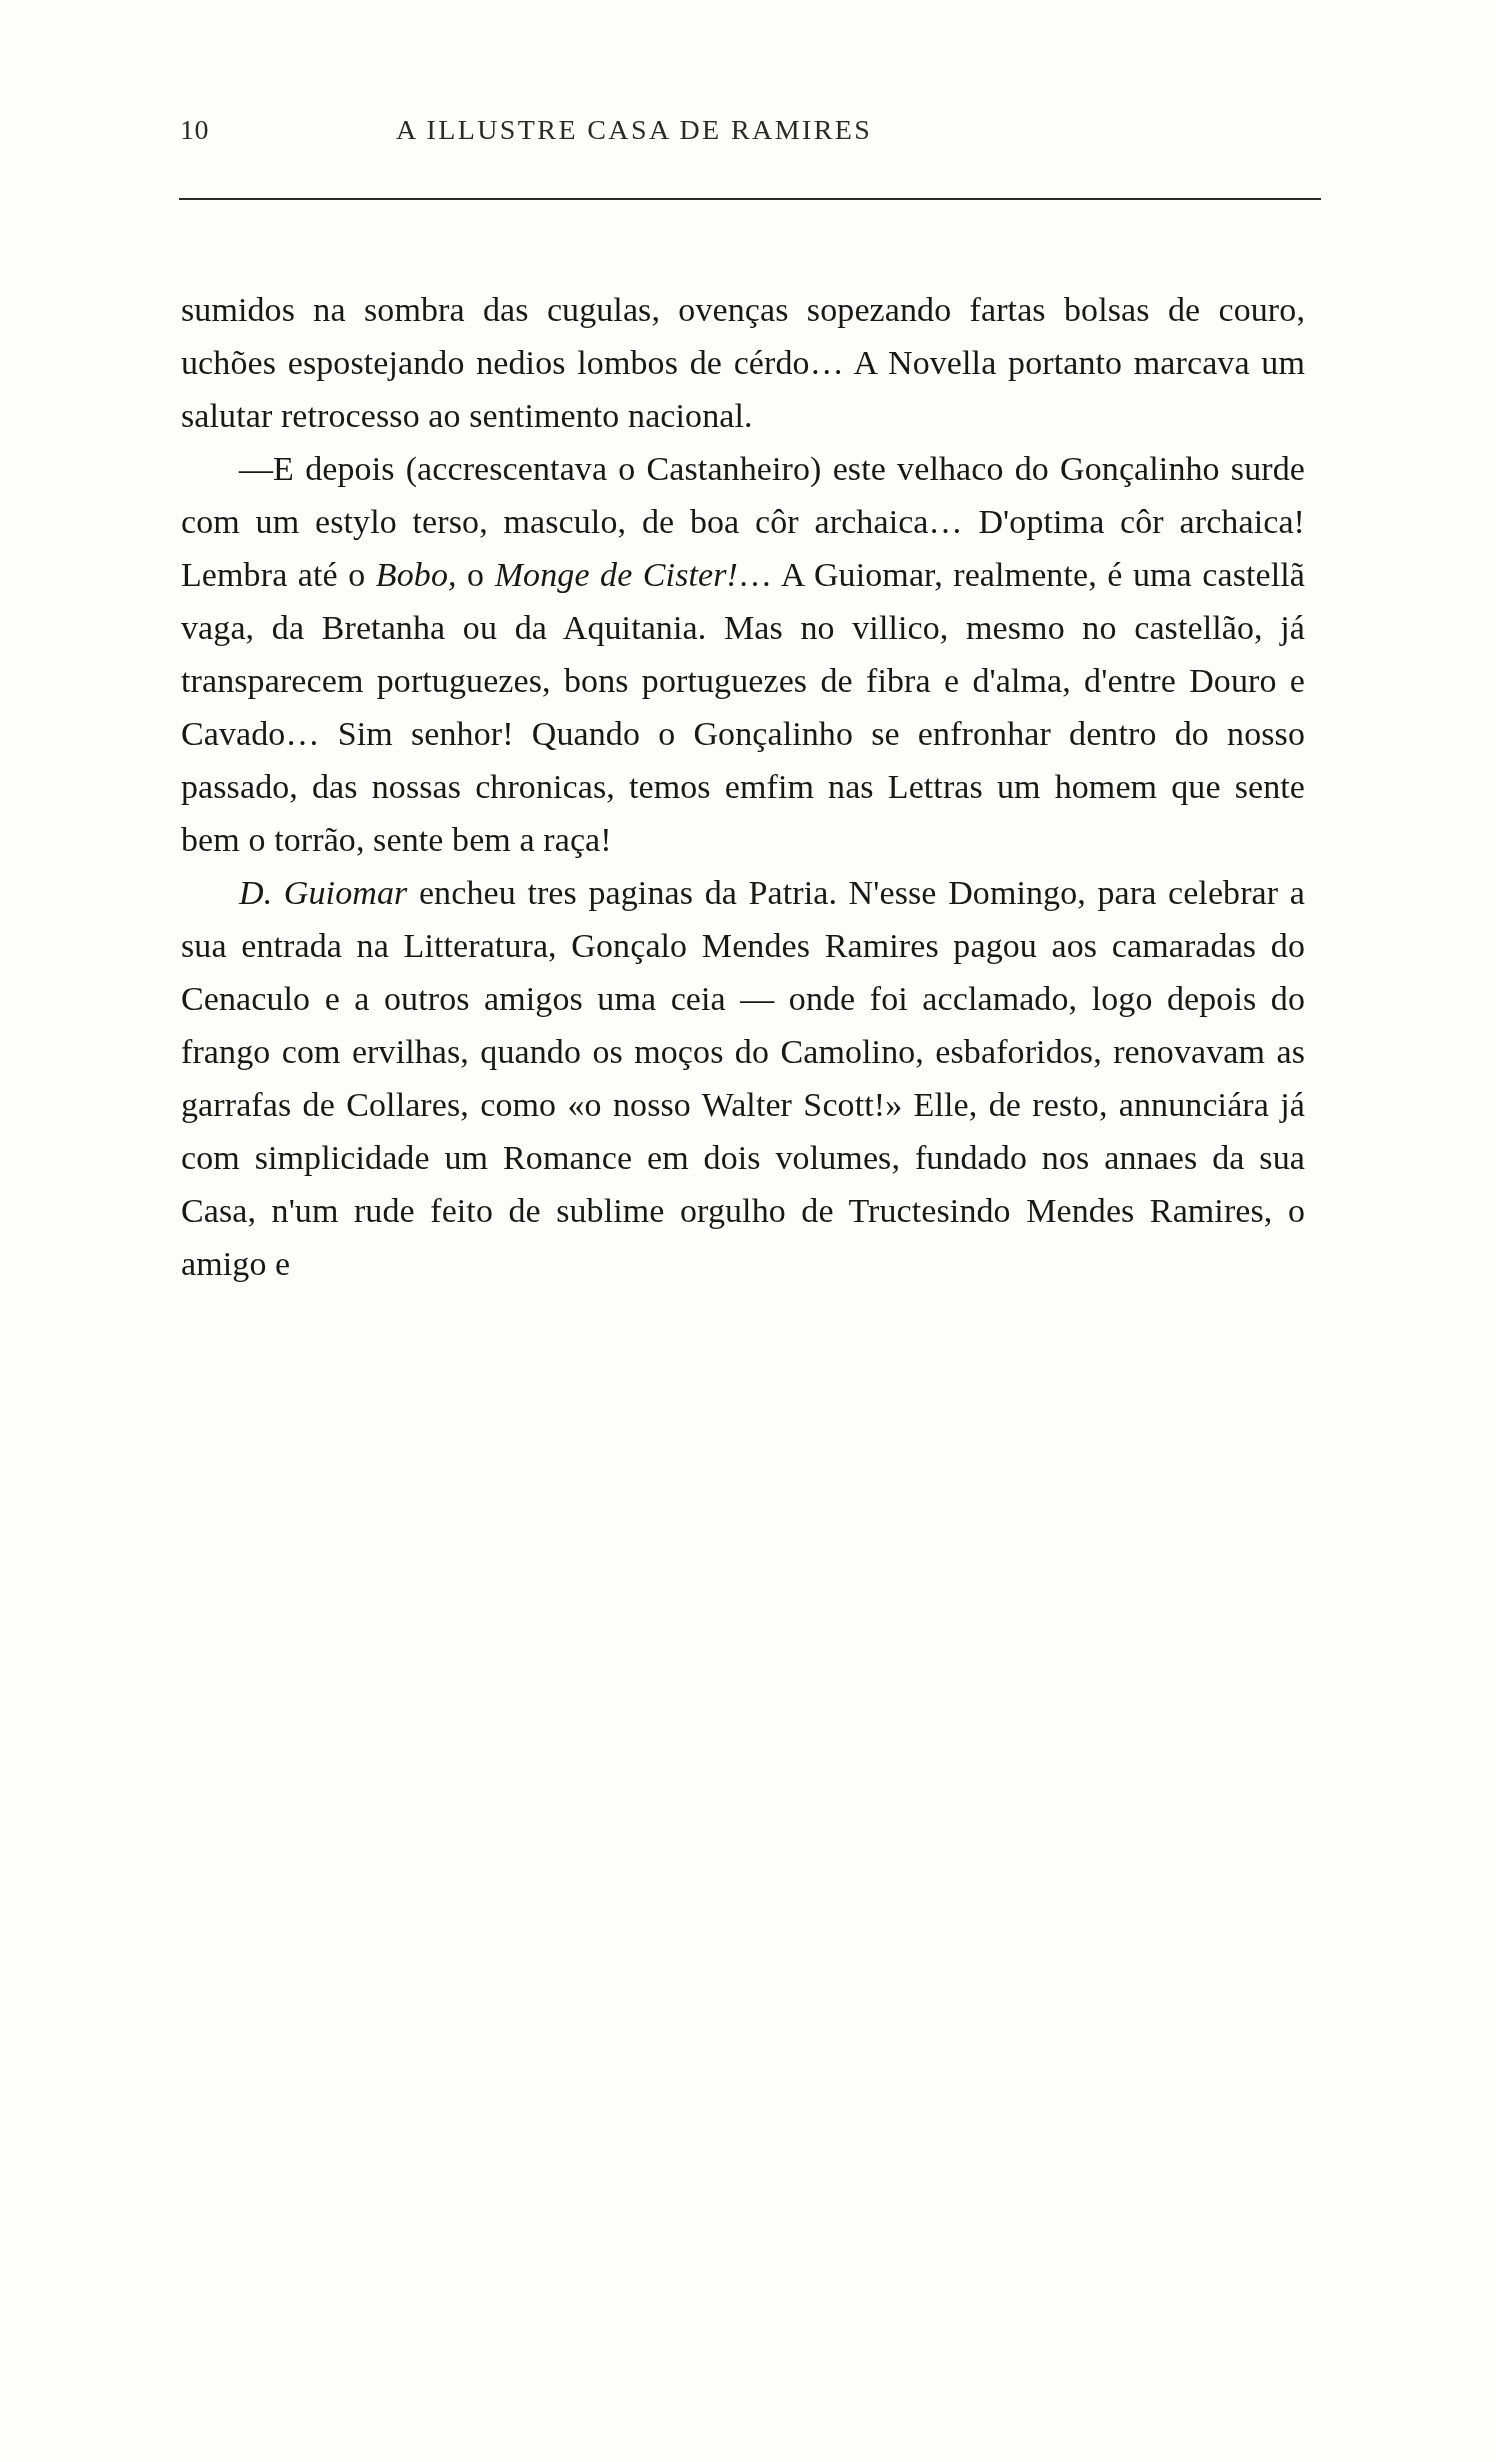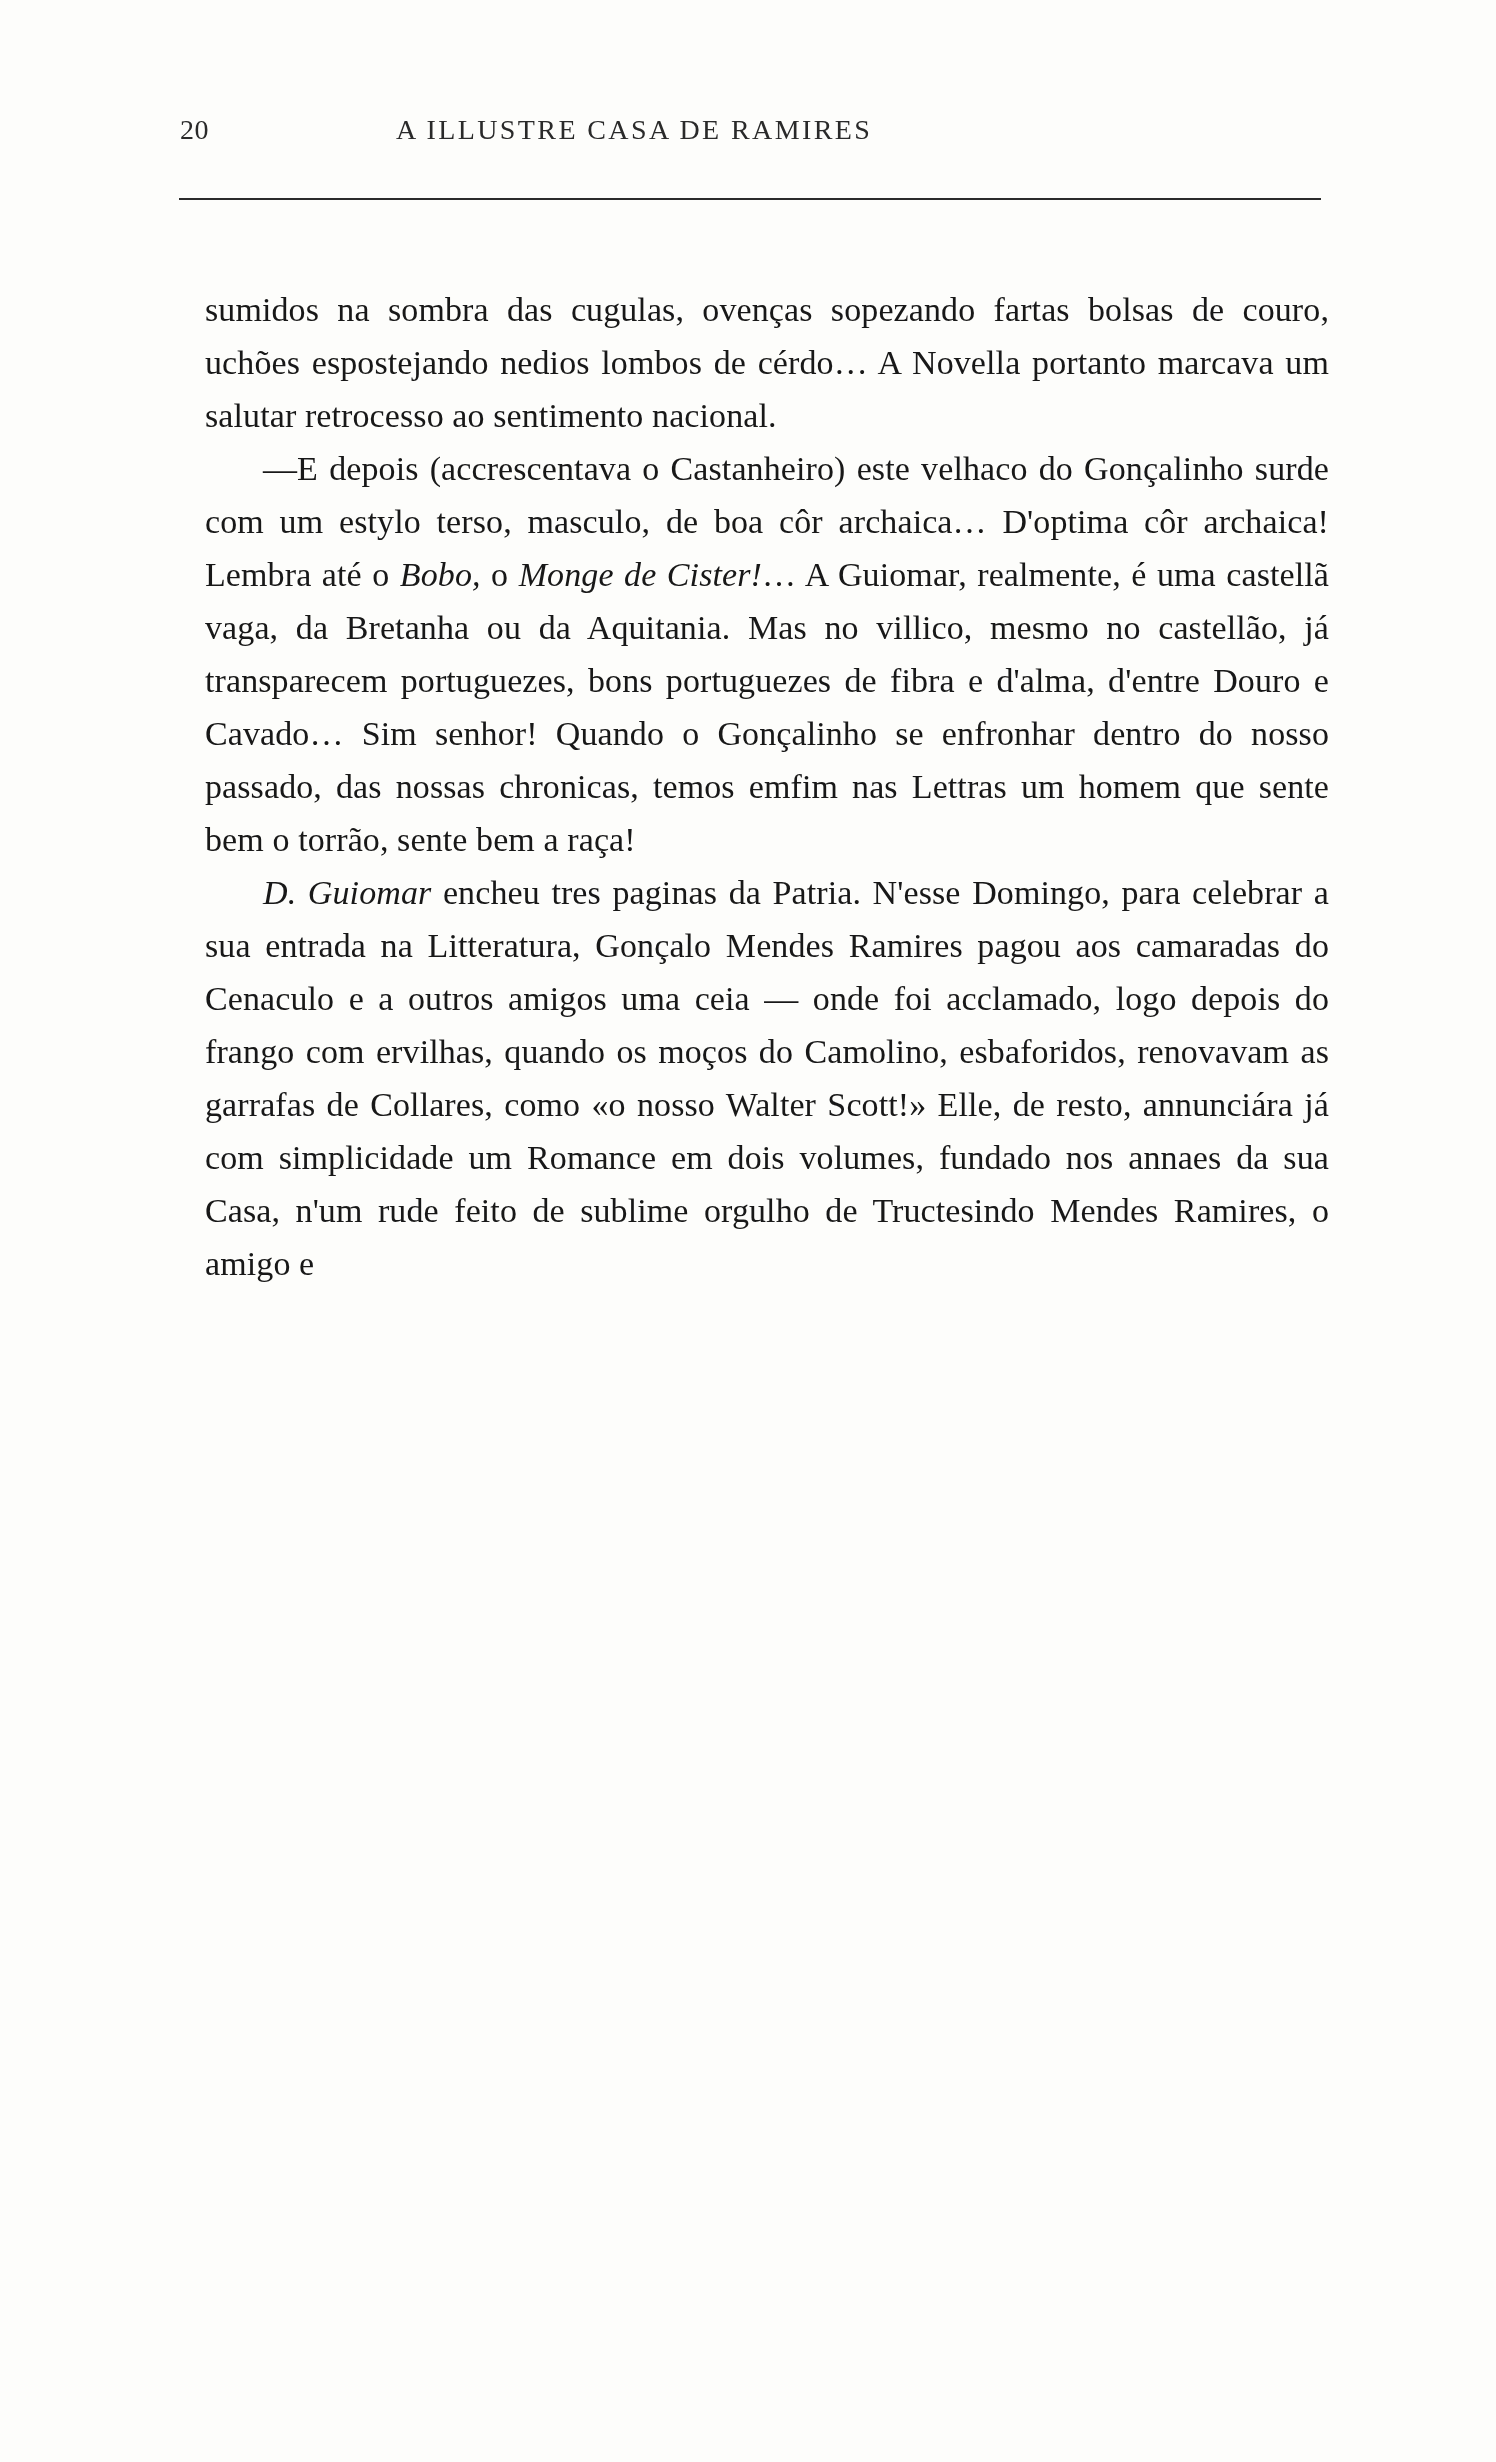--- a/index.html
+++ b/index.html
@@ -48,21 +48,21 @@
   .rule {
     position: absolute;
     left: 179px;
     top: 198px;
     width: 1142px;
     height: 2.4px;
     background: #2b2b2b;
   }
   .body-text {
     position: absolute;
-    left: 205px;
+    left: 181px;
     top: 283px;
     width: 1124px;
     font-size: 34px;
     line-height: 53px;
     text-align: justify;
     text-justify: inter-word;
     color: #181818;
     letter-spacing: 0.1px;
   }
   .body-text p {
@@ -77,21 +77,21 @@
   .bold {
     font-weight: normal;
   }
 </style>
 </head>
 <body>
 
 <div class="page">
 
   <div class="header">
-    <div class="folio">20</div>
+    <div class="folio">10</div>
     <div class="running-title">A ILLUSTRE CASA DE RAMIRES</div>
   </div>
 
   <div class="rule"></div>
 
   <div class="body-text">
     <p id="para-0"><span>sumidos na sombra das cugulas, ovenças sopezando fartas bolsas de couro, uchões espostejando nedios lombos de cérdo… A Novella portanto marcava um salutar retrocesso ao sentimento nacional.</span></p>
     <p class="indent" id="para-1"><span>—E depois (accrescentava o Castanheiro) este velhaco do Gonçalinho surde com um estylo terso, masculo, de boa côr archaica… D'optima côr archaica! Lembra até o </span><em>Bobo,</em><span> o </span><em>Monge de Cister!</em><span>… A Guiomar, realmente, é uma castellã vaga, da Bretanha ou da Aquitania. Mas no villico, mesmo no castellão, já transparecem portuguezes, bons portuguezes de fibra e d'alma, d'entre Douro e Cavado… Sim senhor! Quando o Gonçalinho se enfronhar dentro do nosso passado, das nossas chronicas, temos emfim nas Lettras um homem que sente bem o torrão, sente bem a raça!</span></p>
     <p class="indent" id="para-2"><em>D. Guiomar</em><span> encheu tres paginas da </span><span class="bold">Patria.</span><span> N'esse Domingo, para celebrar a sua entrada na Litteratura, Gonçalo Mendes Ramires pagou aos camaradas do Cenaculo e a outros amigos uma ceia — onde foi acclamado, logo depois do frango com ervilhas, quando os moços do Camolino, esbaforidos, renovavam as garrafas de Collares, como «o nosso Walter Scott!» Elle, de resto, annunciára já com simplicidade um Romance em dois volumes, fundado nos annaes da sua Casa, n'um rude feito de sublime orgulho de Tructesindo Mendes Ramires, o amigo e</span></p>
   </div>

